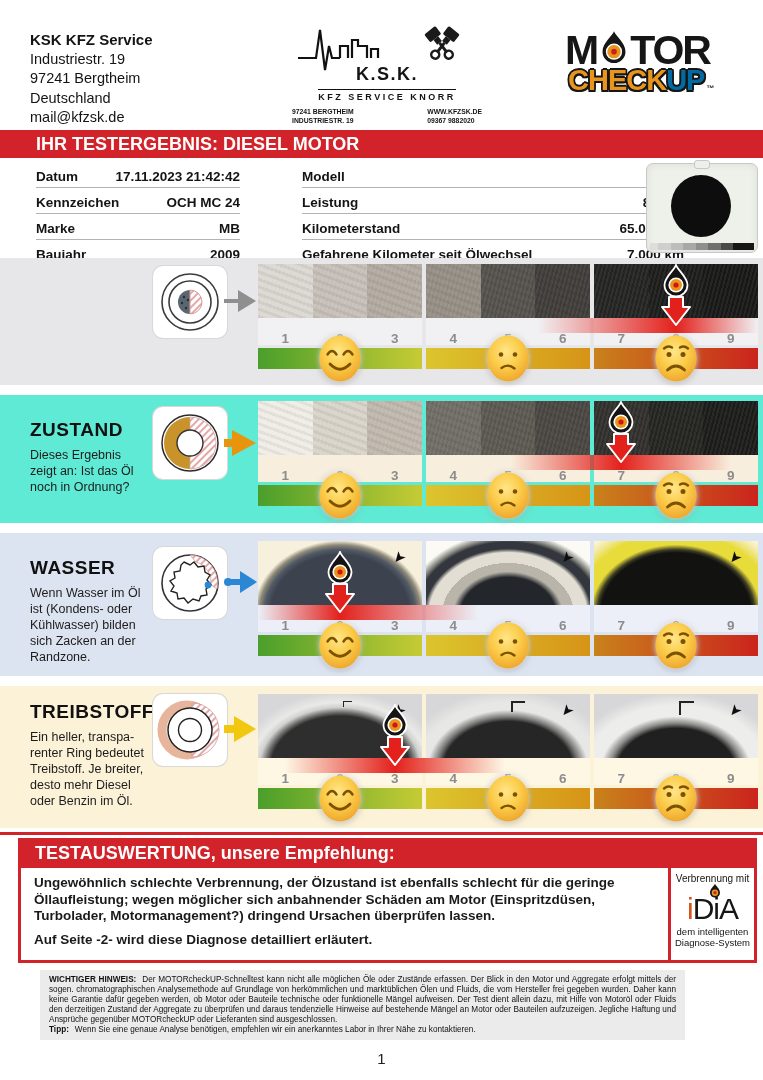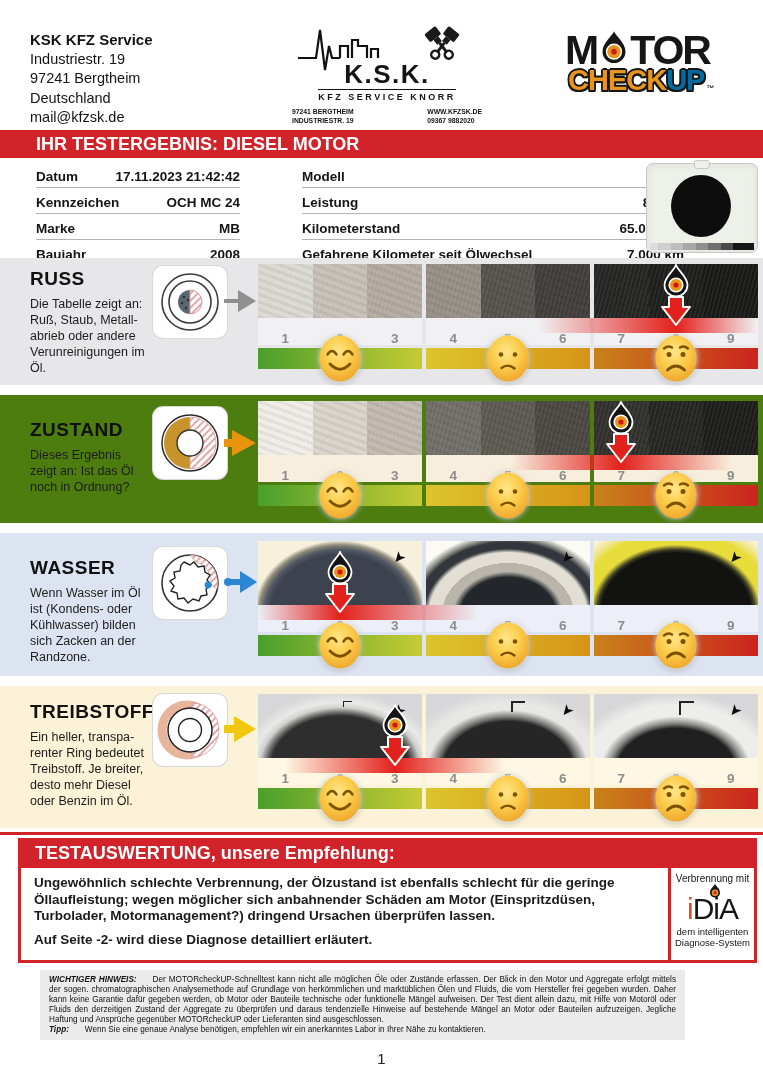--- a/index.html
+++ b/index.html
@@ -3,21 +3,21 @@
 <meta charset="utf-8">
 <style>
   html,body{margin:0;padding:0;background:#fff;}
   .page{position:relative;width:763px;height:1080px;background:#fff;overflow:hidden;
         font-family:"Liberation Sans",sans-serif;color:#141414;}
 
   
   .sender{position:absolute;left:30px;top:30px;font-size:14.5px;line-height:19.5px;}
   .sender .s-name{font-weight:bold;font-size:15px;}
   .ksk{position:absolute;left:292px;top:24px;width:190px;text-align:center;}
-  .ksk-name{font-size:26px;font-weight:bold;letter-spacing:1.5px;margin-top:-14px;line-height:24px;}
+  .ksk-name{font-size:18px;font-weight:bold;letter-spacing:1.5px;margin-top:-14px;line-height:24px;}
   .ksk-sub{font-size:9px;font-weight:bold;letter-spacing:2.5px;margin-top:1px;border-top:1.5px solid #111;padding-top:2px;display:inline-block;}
   .ksk-addr{display:flex;justify-content:space-between;margin-top:4px;font-size:6.8px;font-weight:bold;line-height:8.6px;text-align:left;}
   .mcu{position:absolute;right:8px;top:30px;width:190px;}
   .mcu-row1{display:flex;align-items:flex-end;font-size:41px;font-weight:bold;letter-spacing:-2px;color:#161616;line-height:36px;}
   .mcu-row1 svg{margin:0 1px 0 2px;}
   .mcu-row2{display:flex;align-items:flex-end;margin-top:-2px;padding-left:3px;font-size:29px;font-weight:bold;letter-spacing:-1px;line-height:28px;}
   .mcu-check{color:#e8951e;}
   .mcu-up{color:#0369a1;}
   .outline{text-shadow:-1.5px -1.5px 0 #161616,1.5px -1.5px 0 #161616,-1.5px 1.5px 0 #161616,1.5px 1.5px 0 #161616,0 -1.6px 0 #161616,0 1.6px 0 #161616,-1.6px 0 0 #161616,1.6px 0 0 #161616;}
   .mcu-tm{font-size:8px;font-weight:bold;color:#161616;margin-left:2px;line-height:10px;text-shadow:none;}
@@ -107,21 +107,21 @@
   .idia-top{font-size:10px;}
   .idia-word{position:relative;display:inline-block;margin-top:12px;font-size:30px;font-weight:normal;line-height:26px;letter-spacing:-1px;color:#161616;}
   .idia-i1{color:#d9531e;}
   .idia-drop{position:absolute;top:-13px;left:54%;transform:translateX(-50%);}
   .idia-bot{font-size:9.5px;line-height:11px;margin-top:3px;}
 
   
   .disc{position:absolute;top:970px;left:40px;width:645px;background:#ebebec;
         padding:5px 9px;box-sizing:border-box;font-size:8.2px;line-height:10px;
         text-align:justify;color:#111;}
-  .disc b{margin-right:16px;font-style:italic;}
+  .disc b{margin-right:6px;}
   .pagenum{position:absolute;top:1050px;left:0;right:0;text-align:center;font-size:15px;color:#222;}
 </style>
 </head>
 <body>
 
 <svg width="0" height="0" style="position:absolute">
   <defs>
     <pattern id="hatch" width="5" height="5" patternUnits="userSpaceOnUse" patternTransform="rotate(45)">
       <rect width="5" height="5" fill="#fff"></rect>
       <rect width="2" height="5" fill="#e5a7a7"></rect>
@@ -203,21 +203,21 @@
       <div class="vrow">
           <span>Kennzeichen</span>
           <span>OCH MC 24</span>
         </div>
       <div class="vrow">
           <span>Marke</span>
           <span>MB</span>
         </div>
       <div class="vrow">
           <span>Baujahr</span>
-          <span>2008</span>
+          <span>2009</span>
         </div>
     </div>
     <div class="vcol vcol-right">
       <div class="vrow">
           <span>Modell</span>
           <span>W906</span>
         </div>
       <div class="vrow">
           <span>Leistung</span>
           <span>80 KW</span>
@@ -232,24 +232,20 @@
         </div>
     </div>
     <div class="sample">
       <div class="sample-notch"></div>
       <div class="sample-spot"></div>
       <div class="sample-strip"></div>
     </div>
   </div>
 
   <div class="sec" id="sec-0" style="background: rgb(231, 230, 232);">
-    <div class="sec-text">
-      <div class="sec-title">RUSS</div>
-      <div class="sec-desc">Die Tabelle zeigt an: Ruß, Staub, Metall- abrieb oder andere Verunreinigungen im Öl.</div>
-    </div>
     <div class="icon-box">
       <svg width="74" height="72" viewBox="0 0 74 72">
         <circle cx="37" cy="36" r="28" fill="none" stroke="#3c3c3c" stroke-width="1.6"></circle>
         <circle cx="37" cy="36" r="21" fill="none" stroke="#3c3c3c" stroke-width="1.6"></circle>
         <path d="M37 24 A12 12 0 0 0 37 48 Z" fill="#5a6770"></path>
         <circle cx="31" cy="31" r="1.2" fill="#25303a"></circle>
           <circle cx="29" cy="37" r="1.2" fill="#25303a"></circle>
         <circle cx="33" cy="42" r="1.2" fill="#25303a"></circle>
           <circle cx="35" cy="34" r="1.2" fill="#25303a"></circle>
         <path d="M37 24 A12 12 0 0 1 37 48 Z" fill="url(#hatch)" stroke="#d89a9a" stroke-width="1"></path>
@@ -344,21 +340,21 @@
         <div class="marker" style="left: 400px; top: 0px;"><svg width="36" height="64" viewBox="0 0 36 64">
             <path d="M25 33 h-14 v10 h-7 l14 18 14 -18 h-7 z" fill="#e3211c" stroke="#fff" stroke-width="2" stroke-linejoin="round"></path>
             <path d="M18 1 C16.5 6 6.5 13 6.5 21 a11.5 11.5 0 0 0 23 0 C29.5 13 19.5 6 18 1 Z" fill="#141414" stroke="#fff" stroke-width="1.8"></path>
             <circle cx="18" cy="21" r="7.6" fill="#fff"></circle>
             <circle cx="18" cy="21" r="6" fill="#e8951e"></circle>
             <circle cx="18" cy="21" r="2.6" fill="#d41414"></circle>
           </svg></div>
       </div>
   </div>
 
-  <div class="sec" id="sec-1" style="background: #4d7c0f;">
+  <div class="sec" id="sec-1" style="background: #5eead4;">
     <div class="sec-text">
       <div class="sec-title">ZUSTAND</div>
       <div class="sec-desc">Dieses Ergebnis zeigt an: Ist das Öl noch in Ordnung?</div>
     </div>
     <div class="icon-box">
       <svg width="74" height="72" viewBox="0 0 74 72">
         <circle cx="37" cy="36" r="28" fill="none" stroke="#2b2b2b" stroke-width="1.5"></circle>
         <path d="M37 10 A26 26 0 0 0 37 62 L37 49 A13 13 0 0 1 37 23 Z" fill="#c8932b"></path>
         <path d="M37 10 A26 26 0 0 1 37 62 L37 49 A13 13 0 0 0 37 23 Z" fill="url(#hatch)" stroke="#cfa5a5" stroke-width=".8"></path>
         <circle cx="37" cy="36" r="13" fill="#fff" stroke="#333" stroke-width="1.4"></circle>

